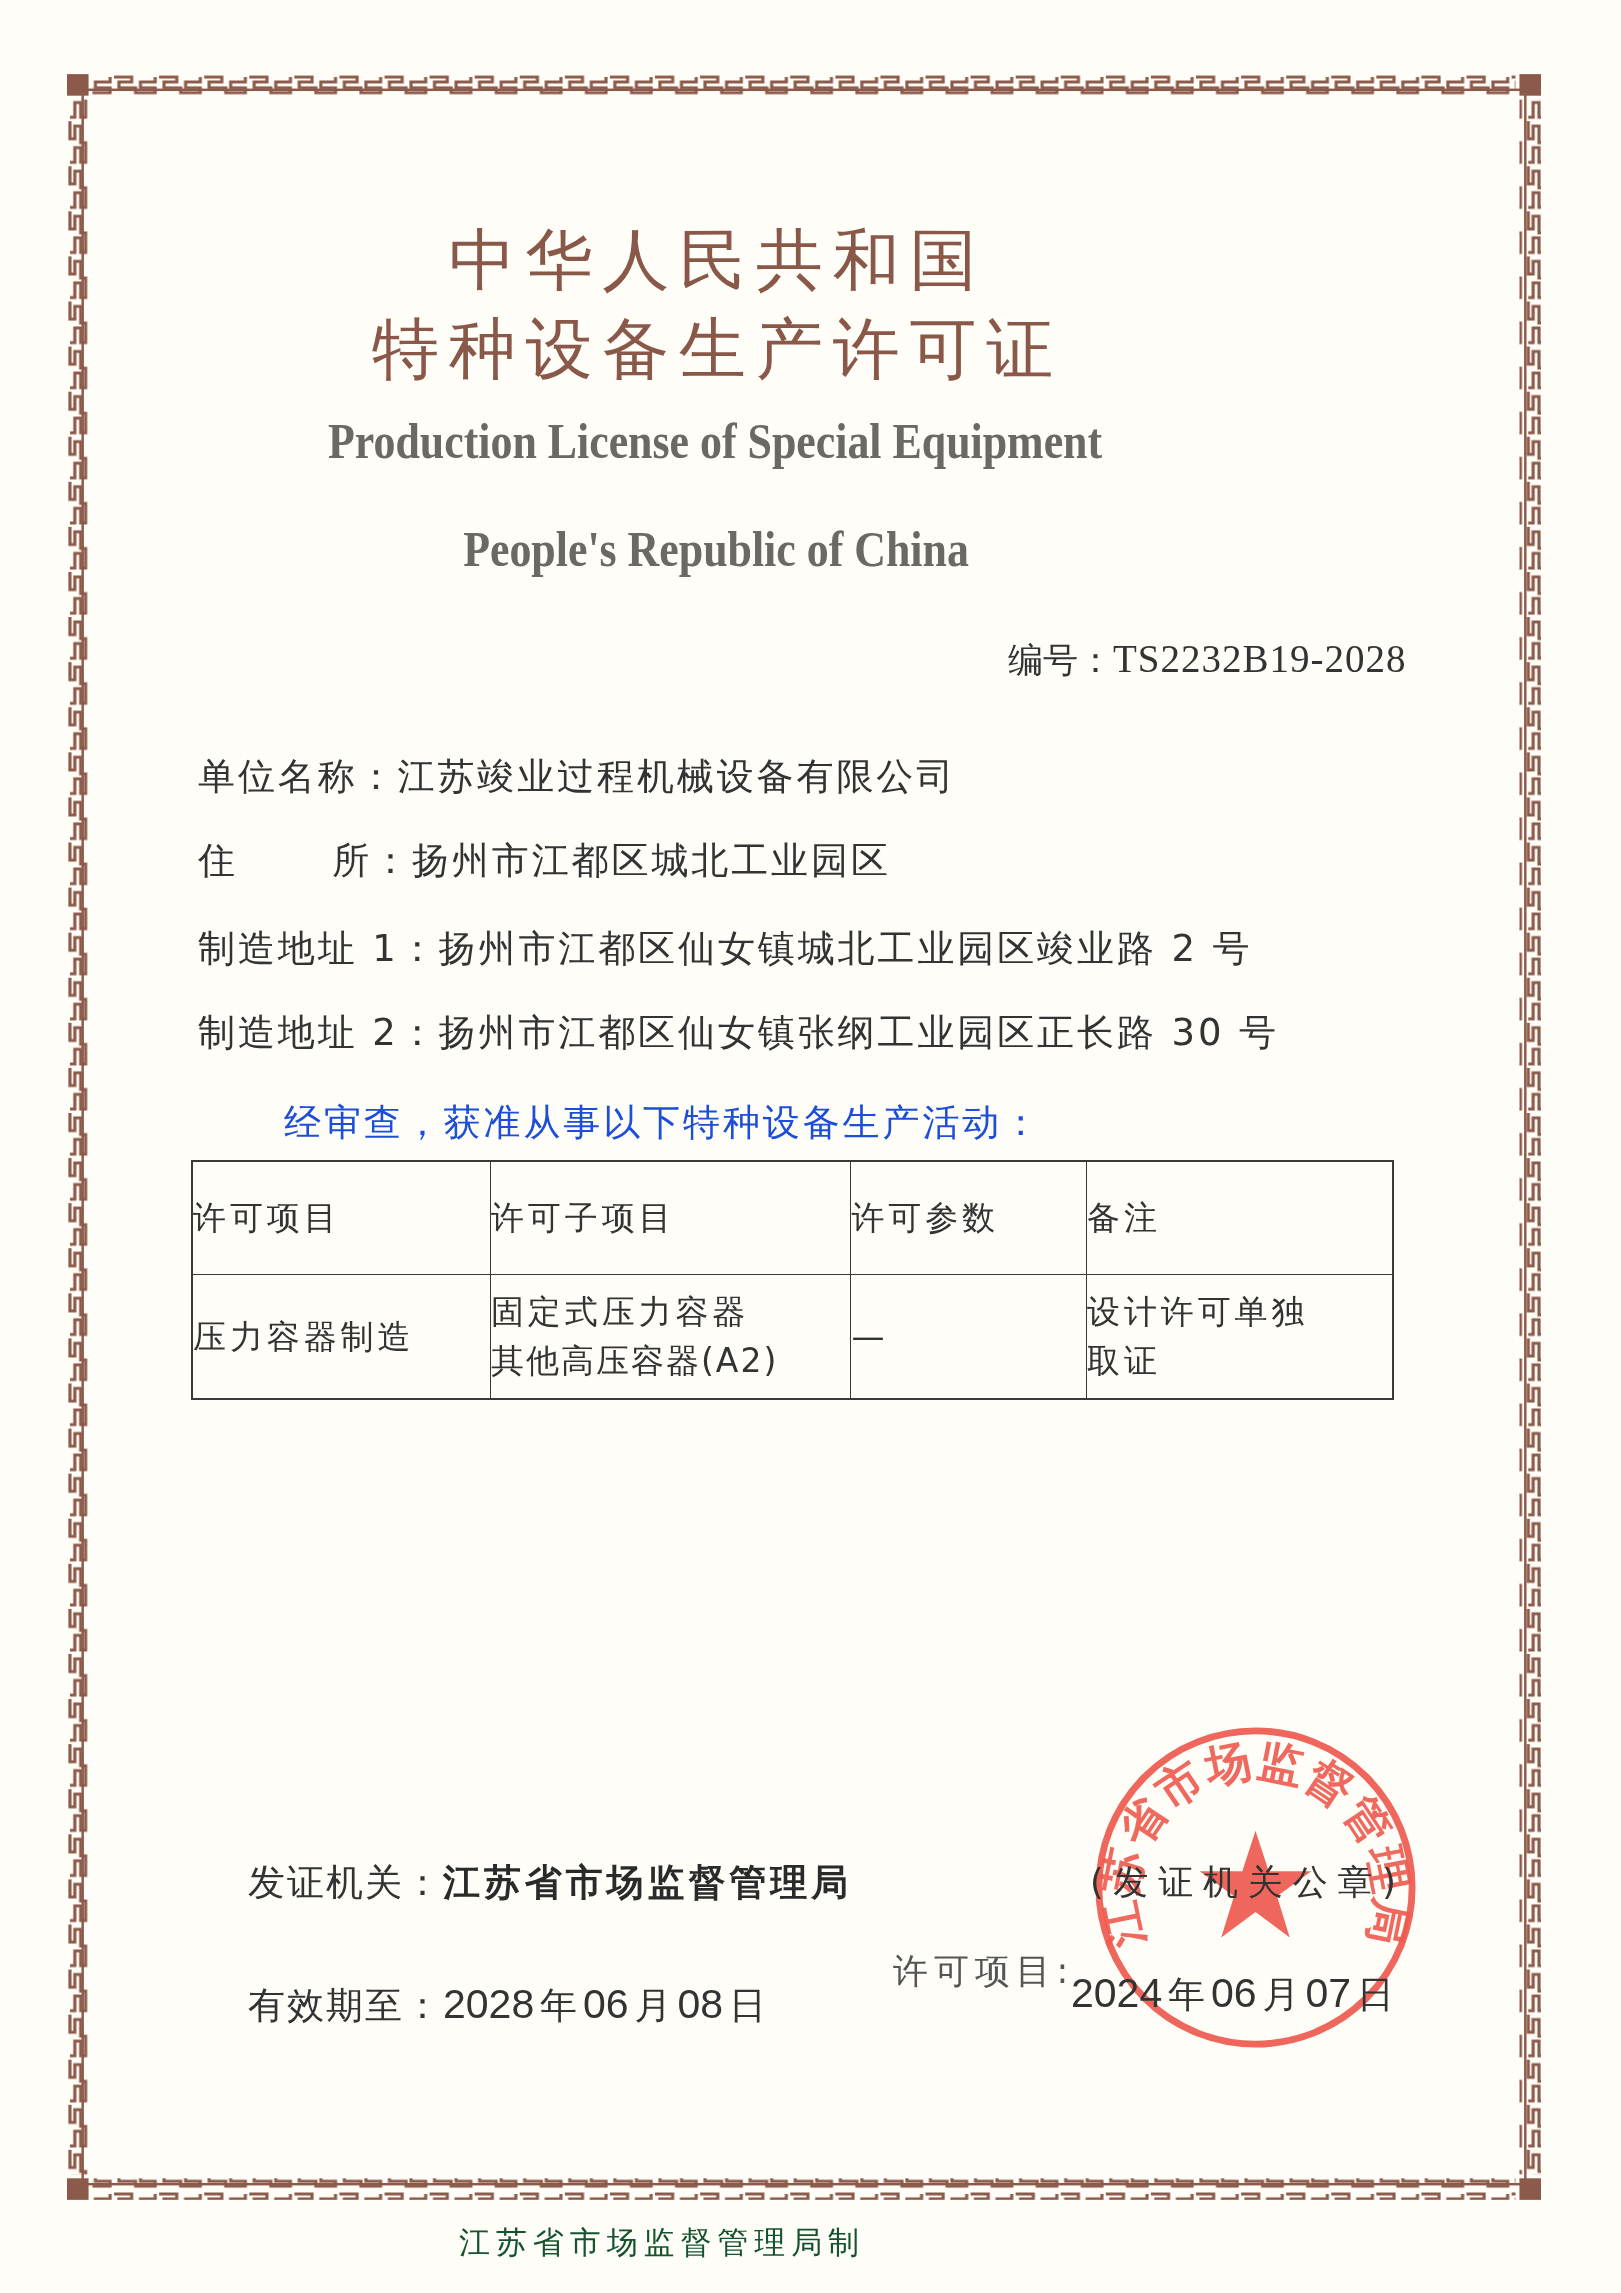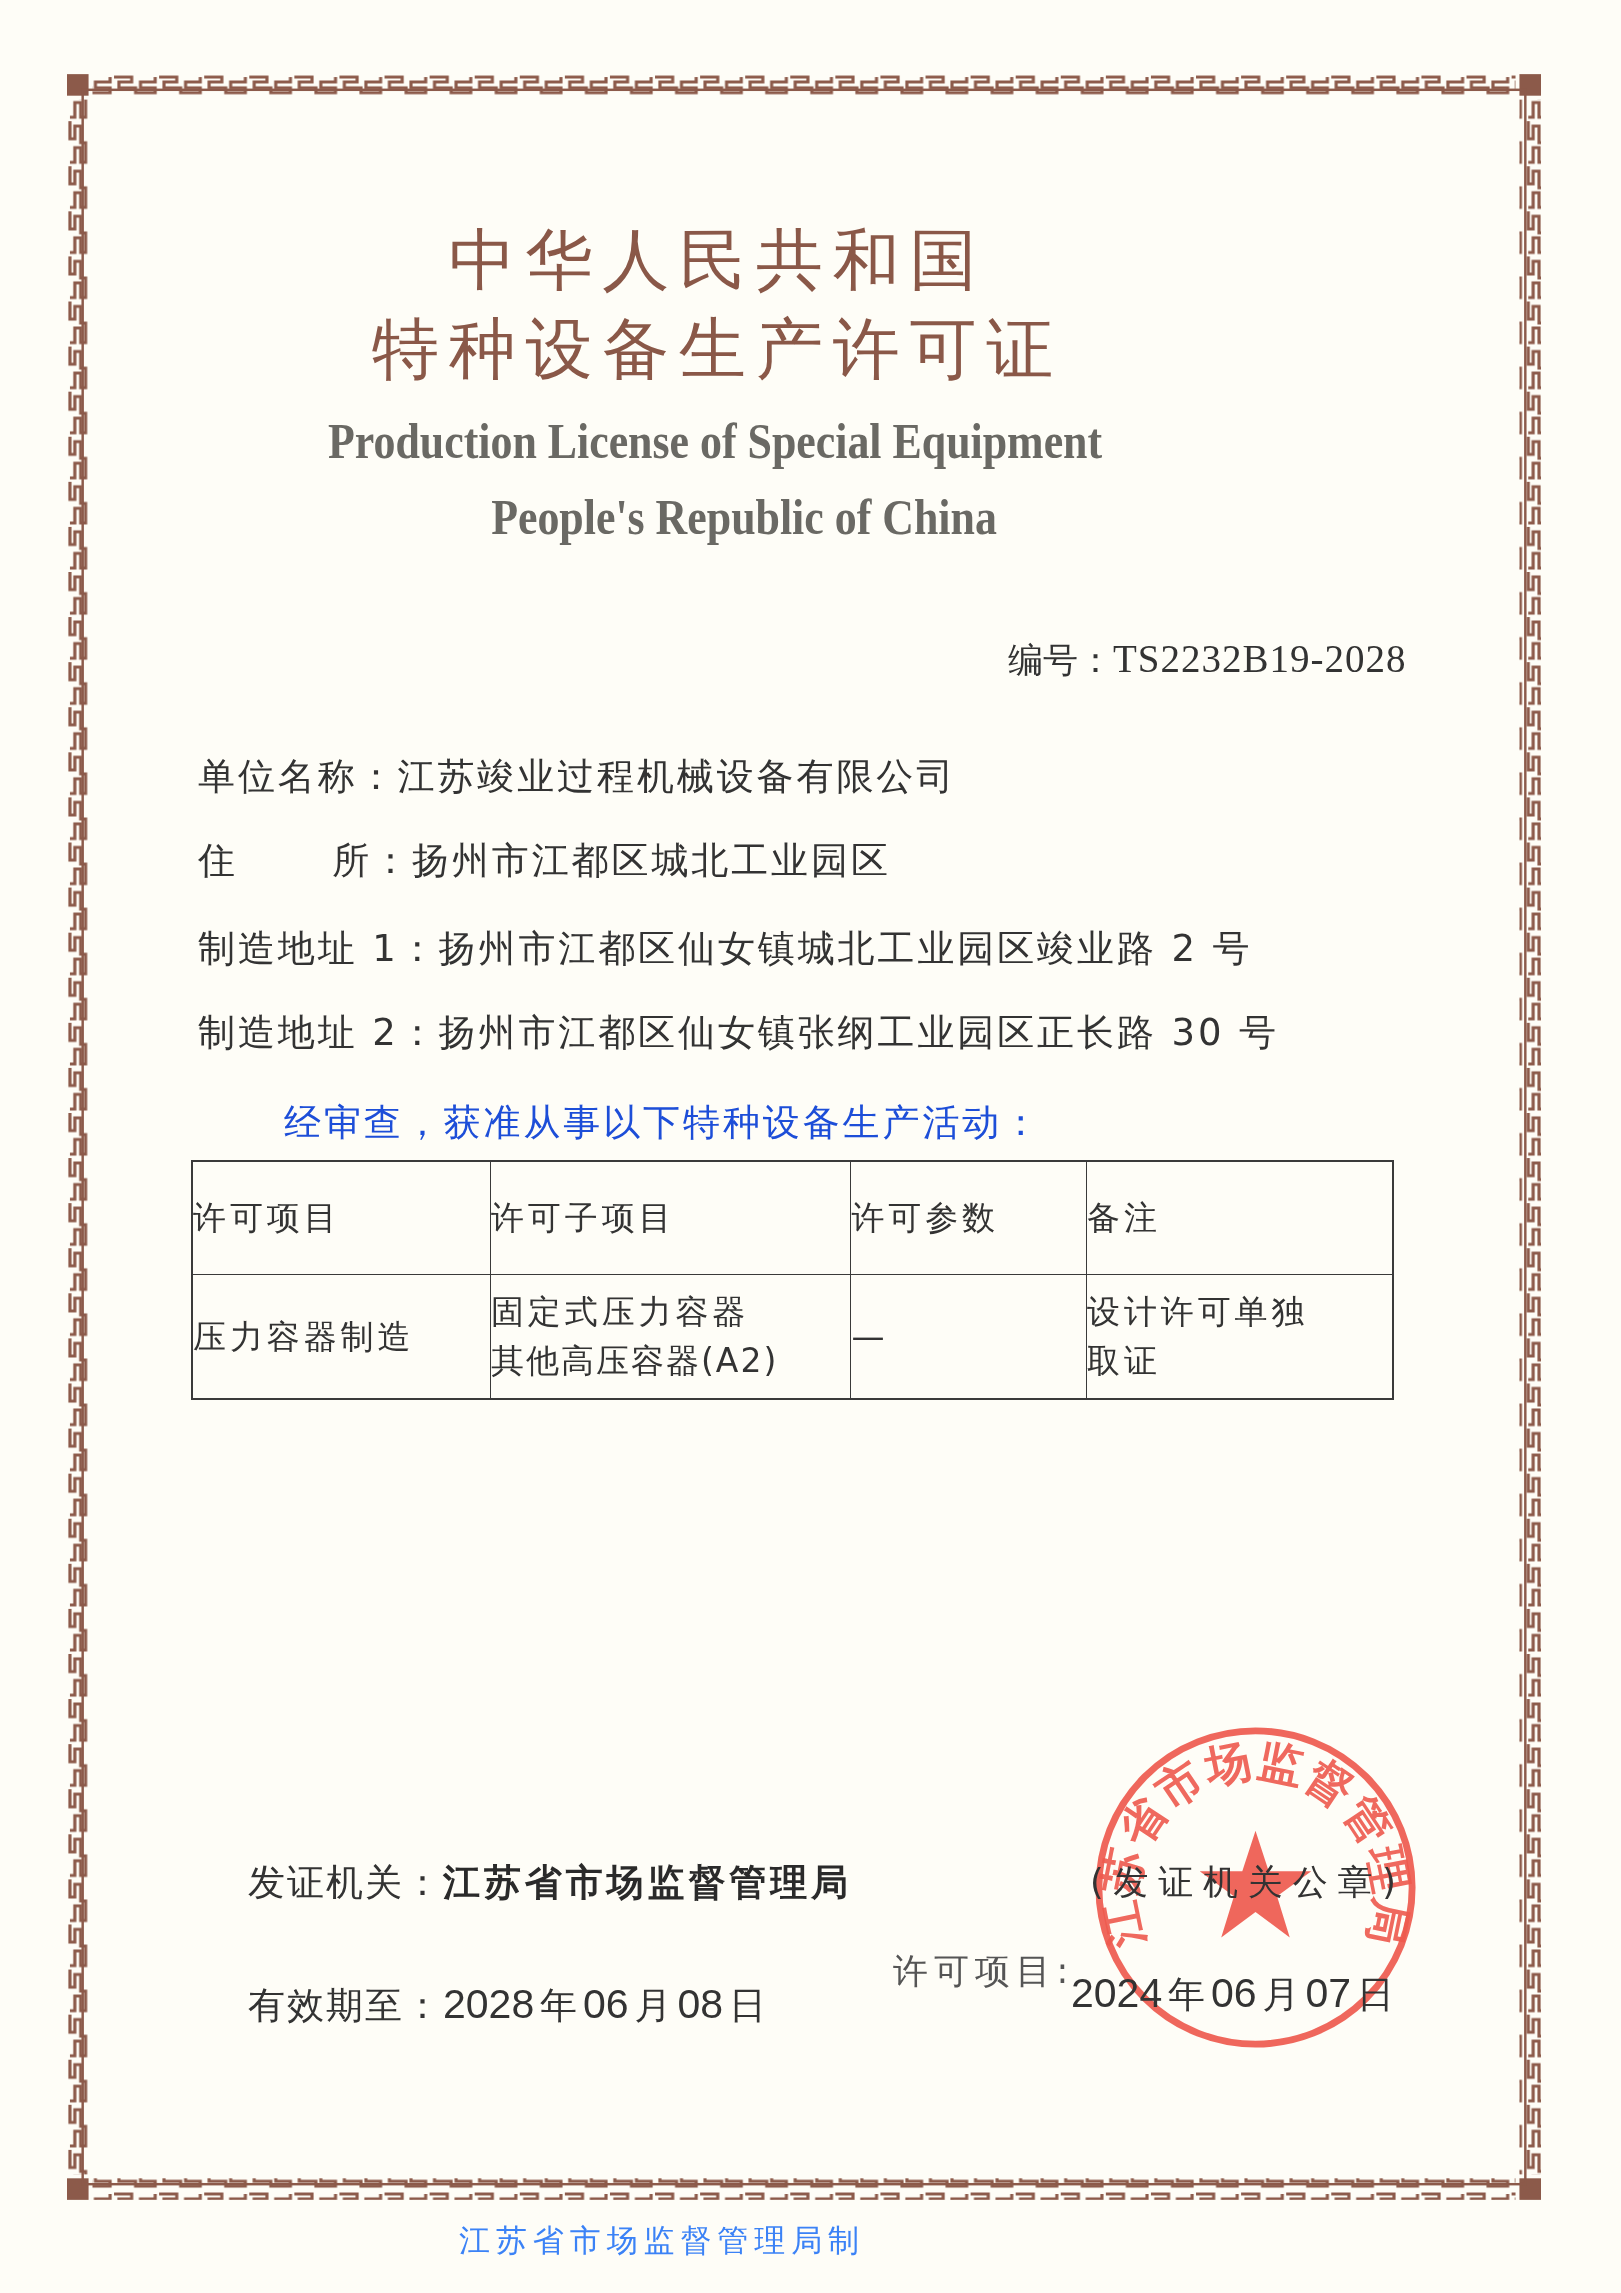--- a/index.html
+++ b/index.html
@@ -78,22 +78,22 @@
   .issue-date-label {
     position:absolute; left:893px; top:1949px; font-size:35px; line-height:45px; color:#555;
     font-family:"DejaVu Sans", sans-serif; letter-spacing:5.9px; white-space:nowrap; z-index:3;
   }
   .issue-date-value {
     position:absolute; left:1071px; top:1970px; white-space:nowrap; z-index:3;
   }
 
   .maker {
     position:absolute; left:0; width:1324px; top:2223px; text-align:center;
-    font-size:31px; line-height:39px; color:#3b82f6; letter-spacing:5.9px;
-    font-family:Liberation Mono, monospace;
+    font-size:31px; line-height:39px; color:#14532d; letter-spacing:5.9px;
+    font-family:Liberation Sans, sans-serif;
   }
 </style>
 </head>
 <body>
 
 <div class="border-frame">
   <svg width="1474" height="2126" viewBox="0 0 1504 2169" xmlns="http://www.w3.org/2000/svg">
     <defs>
       <pattern id="keyH" x="0" y="0" width="46" height="24" patternUnits="userSpaceOnUse">
         <path d="M2 3 H20 V8 H7 V14 H24 V19 H44 V14 H29 V8 H44 V3" fill="none" stroke="#8c5a4a" stroke-width="3.2"></path>
@@ -113,21 +113,21 @@
     <rect x="0" y="26" width="22" height="2117" fill="url(#keyV)"></rect>
     <rect x="1482" y="26" width="22" height="2117" fill="url(#keyV)"></rect>
 
     <rect x="16" y="16" width="1472" height="2137" fill="none" stroke="#8c5a4a" stroke-width="2.5"></rect>
   </svg>
 </div>
 
 <div class="title-cn" style="top:225px;">中华人民共和国</div>
 <div class="title-cn" style="top:314px;">特种设备生产许可证</div>
 <div class="title-en" style="top:412px;"><span>Production License of Special Equipment</span></div>
-<div class="title-en" style="top:488px;padding-left:28px;"><span>People's Republic of China</span></div>
+<div class="title-en" style="top:520px;"><span>People's Republic of China</span></div>
 
 <div class="license-no">
   <span class="lbl">编号：</span><span class="val">TS2232B19-2028</span>
 </div>
 
 <div class="info-row" style="top:754px;">
   <span class="lbl">单位名称：</span><span class="val">江苏竣业过程机械设备有限公司</span>
 </div>
 <div class="info-row" style="top:838px;">
   <span class="lbl spaced">

